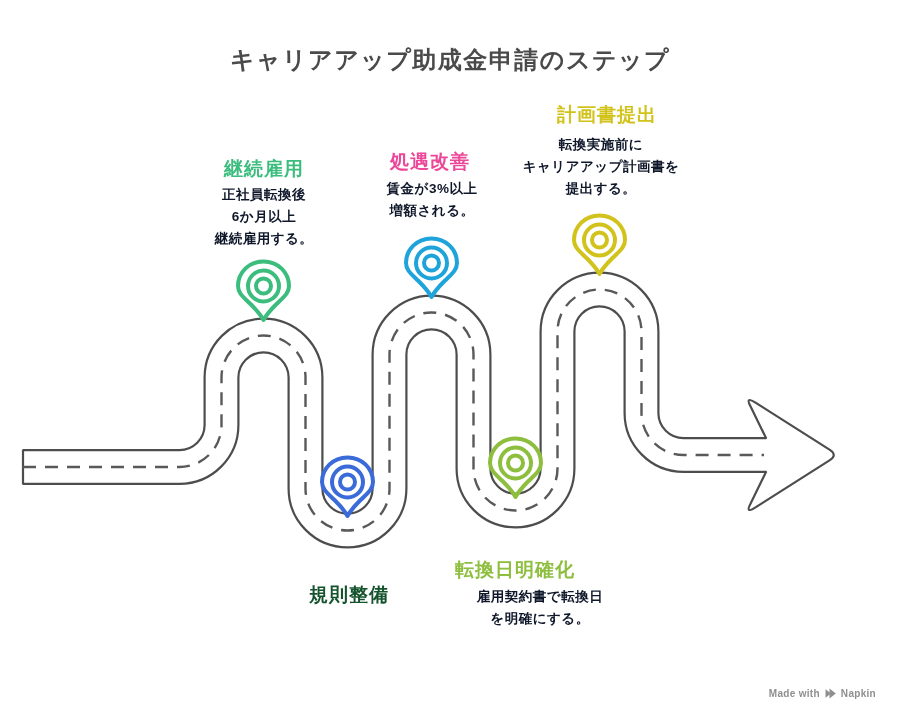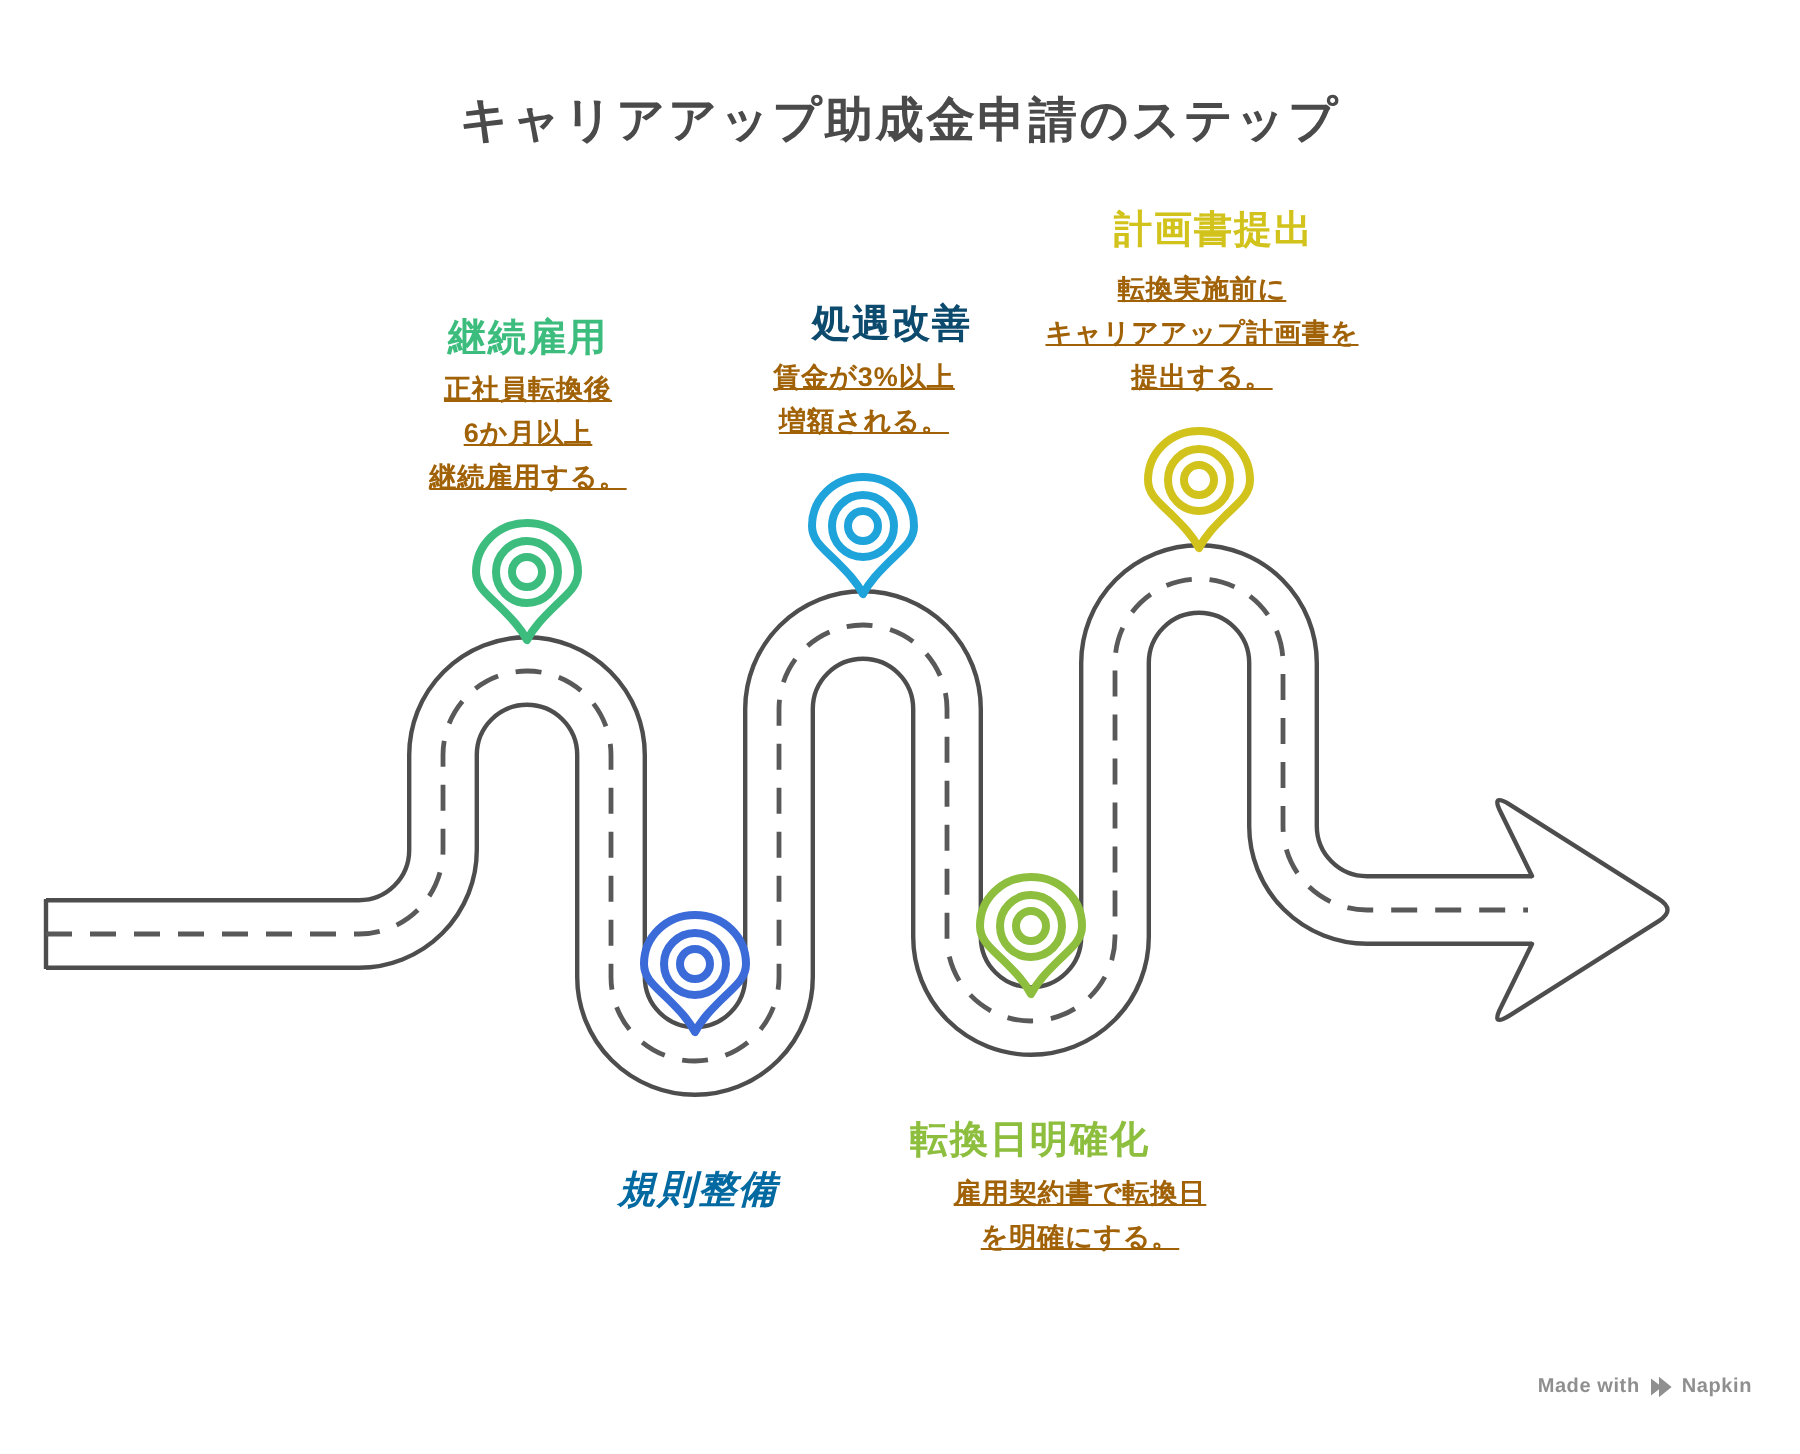--- a/index.html
+++ b/index.html
@@ -31,24 +31,23 @@
     letter-spacing: 1px;
     white-space: nowrap;
   }
   .step-desc {
     position: absolute;
     transform: translateX(-50%);
     font-size: 13.5px;
     font-weight: 600;
     line-height: 22px;
     letter-spacing: 0.5px;
-    color: #a16207;
+    color: #0f172a;
     text-align: center;
     white-space: pre-line;
-    text-decoration: underline;
   }
   
   .lbl-keizoku { left: 264px; top: 156px; }
   .dsc-keizoku { left: 264px; top: 184px; }
   .lbl-shogu   { left: 430px; top: 149px; }
   .dsc-shogu   { left: 432px; top: 178px; }
   .lbl-keikaku { left: 601px; top: 102px; }
   .dsc-keikaku { left: 601px; top: 134px; }
   .lbl-kisoku  { left: 349px; top: 582px; }
   .dsc-kisoku  { left: 348px; top: 611px; }
@@ -106,23 +105,23 @@
     </g>
   </svg>
 
   <div class="title">キャリアアップ助成金申請のステップ</div>
 
   <div class="step-label lbl-keizoku" style="color: rgb(60, 189, 126);">継続雇用</div>
   <div class="step-desc dsc-keizoku">正社員転換後
 6か月以上
 継続雇用する。</div>
 
-  <div class="step-label lbl-kisoku" style="color: #0369a1; font-style: italic;">規則整備</div>
+  <div class="step-label lbl-kisoku" style="color: #14532d;">規則整備</div>
 
-  <div class="step-label lbl-shogu" style="color: #0c4a6e; margin-left: 16px;">処遇改善</div>
+  <div class="step-label lbl-shogu" style="color: #ec4899;">処遇改善</div>
   <div class="step-desc dsc-shogu">賃金が3%以上
 増額される。</div>
 
   <div class="step-label lbl-tenkan" style="color: rgb(141, 190, 62);">転換日明確化</div>
   <div class="step-desc dsc-tenkan">雇用契約書で転換日
 を明確にする。</div>
 
   <div class="step-label lbl-keikaku" style="color: rgb(210, 195, 28); padding-left: 12px;">計画書提出</div>
   <div class="step-desc dsc-keikaku">転換実施前に
 キャリアアップ計画書を

